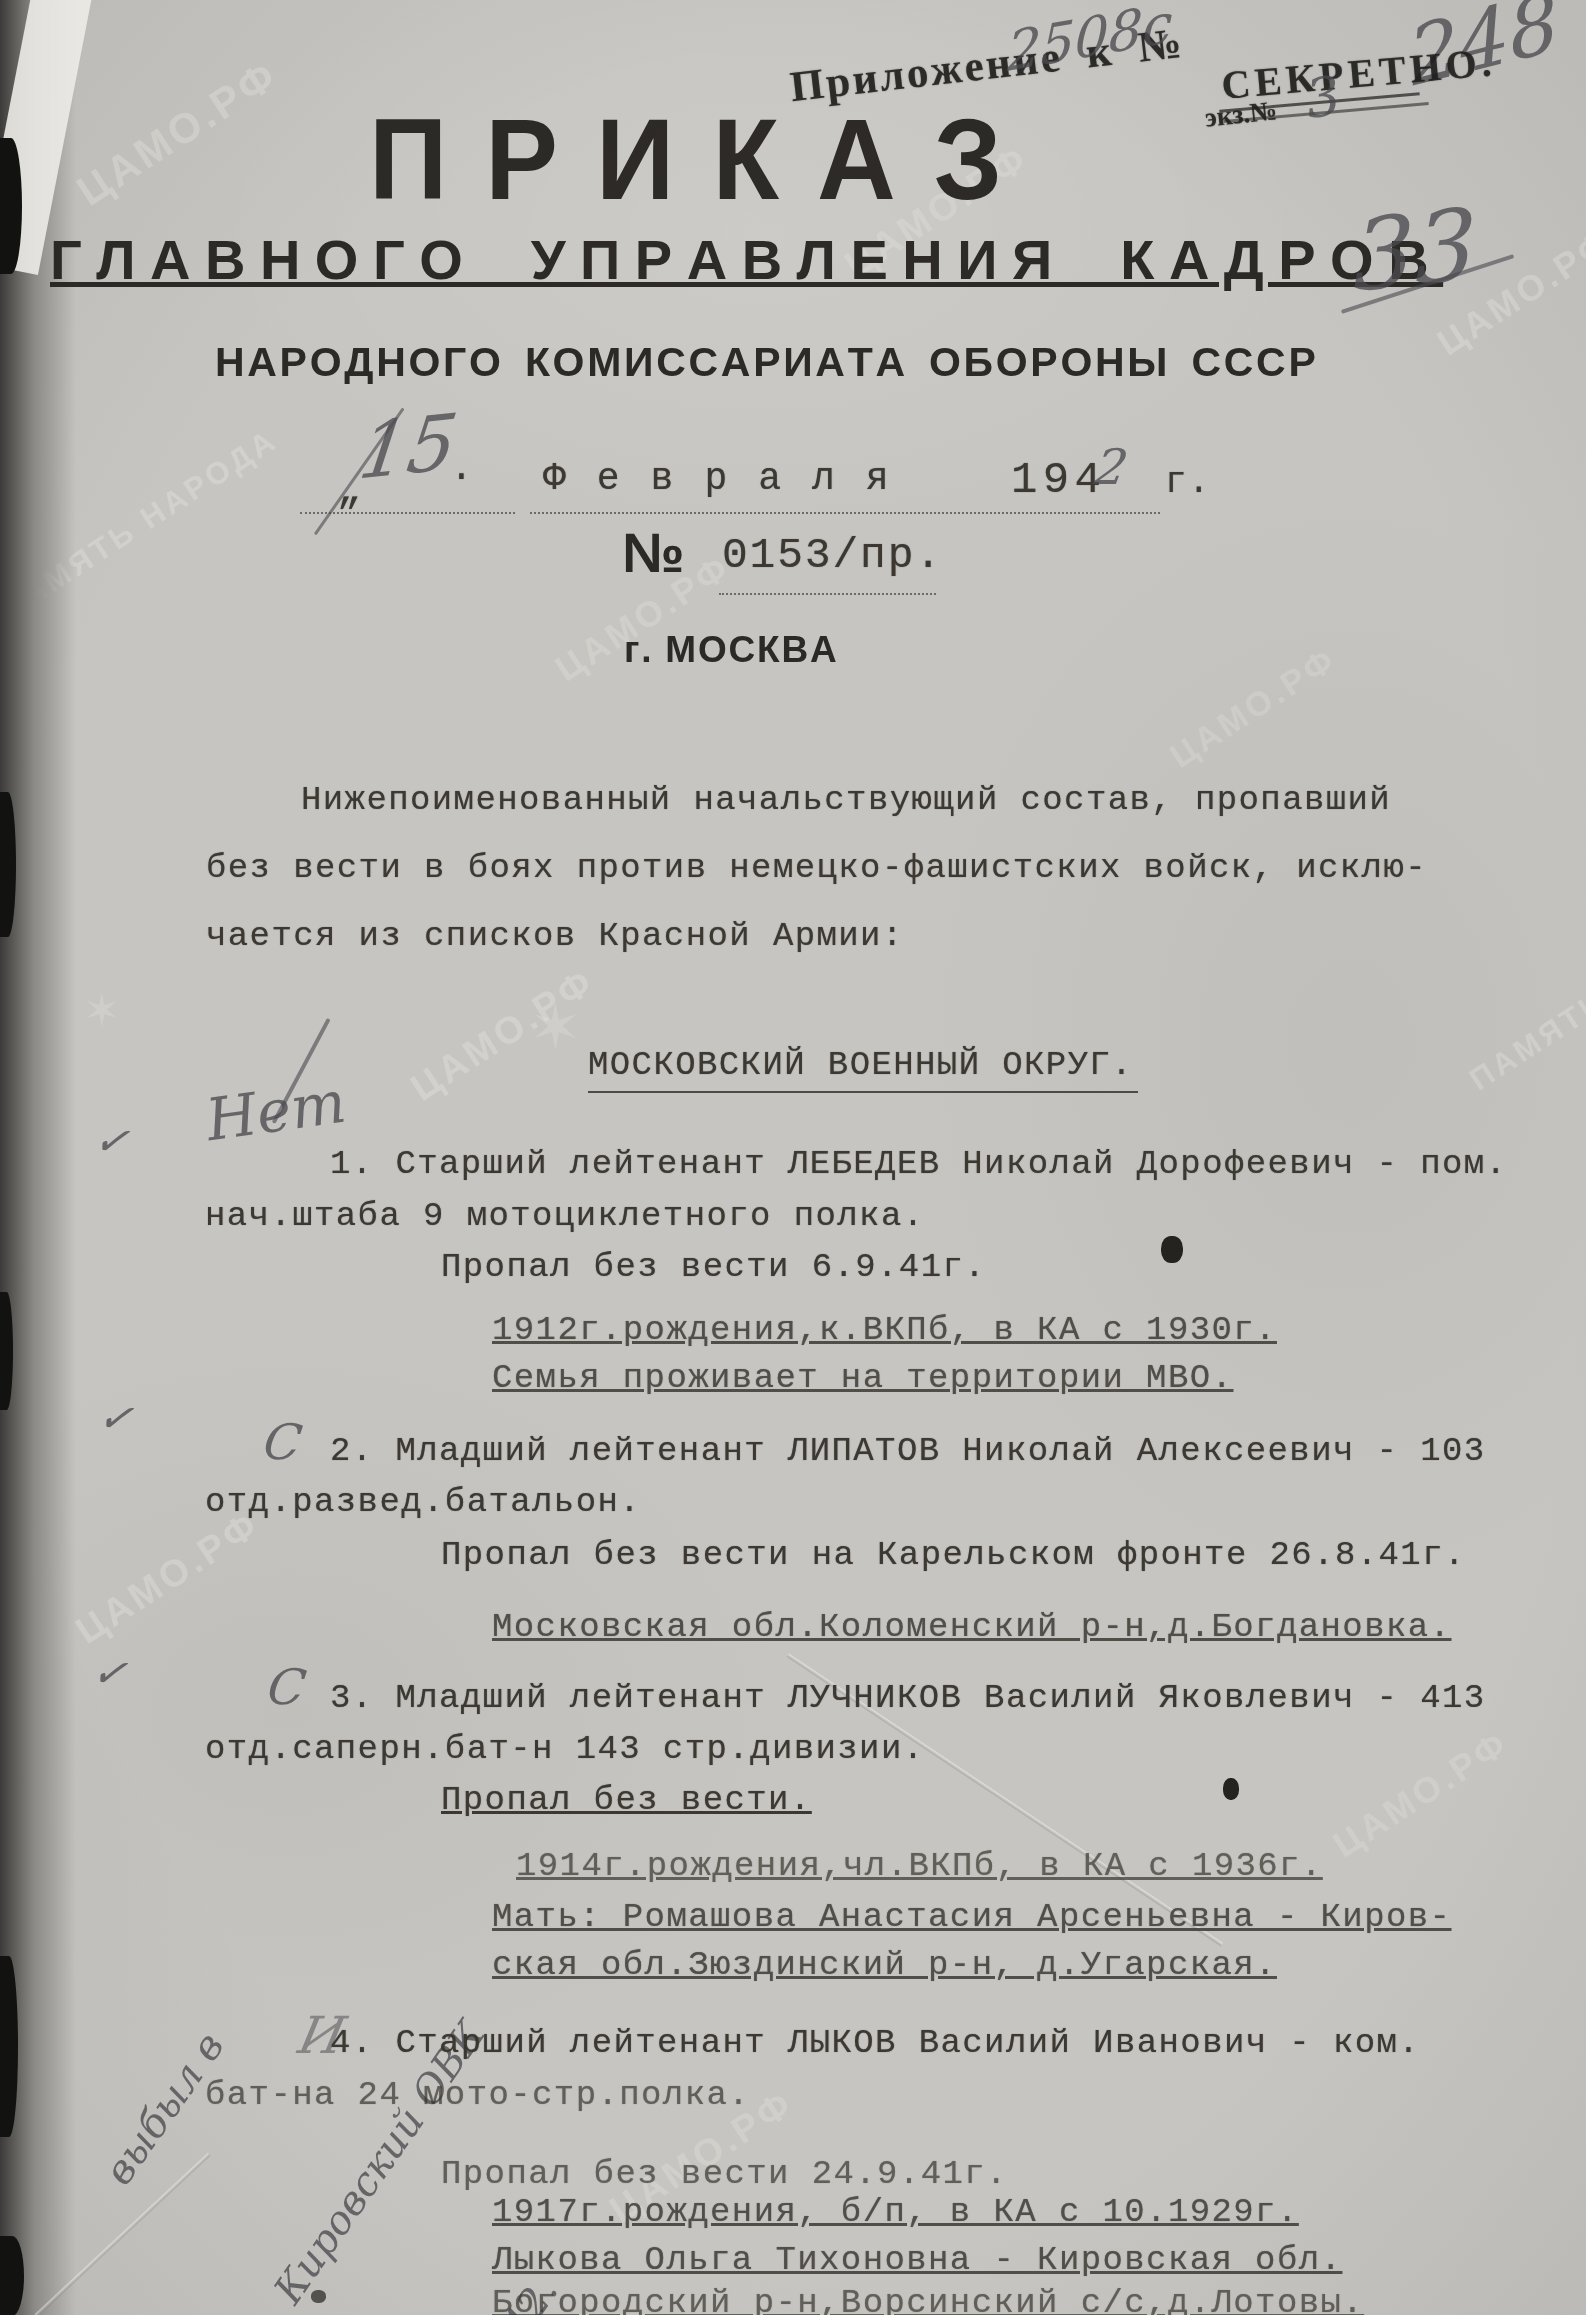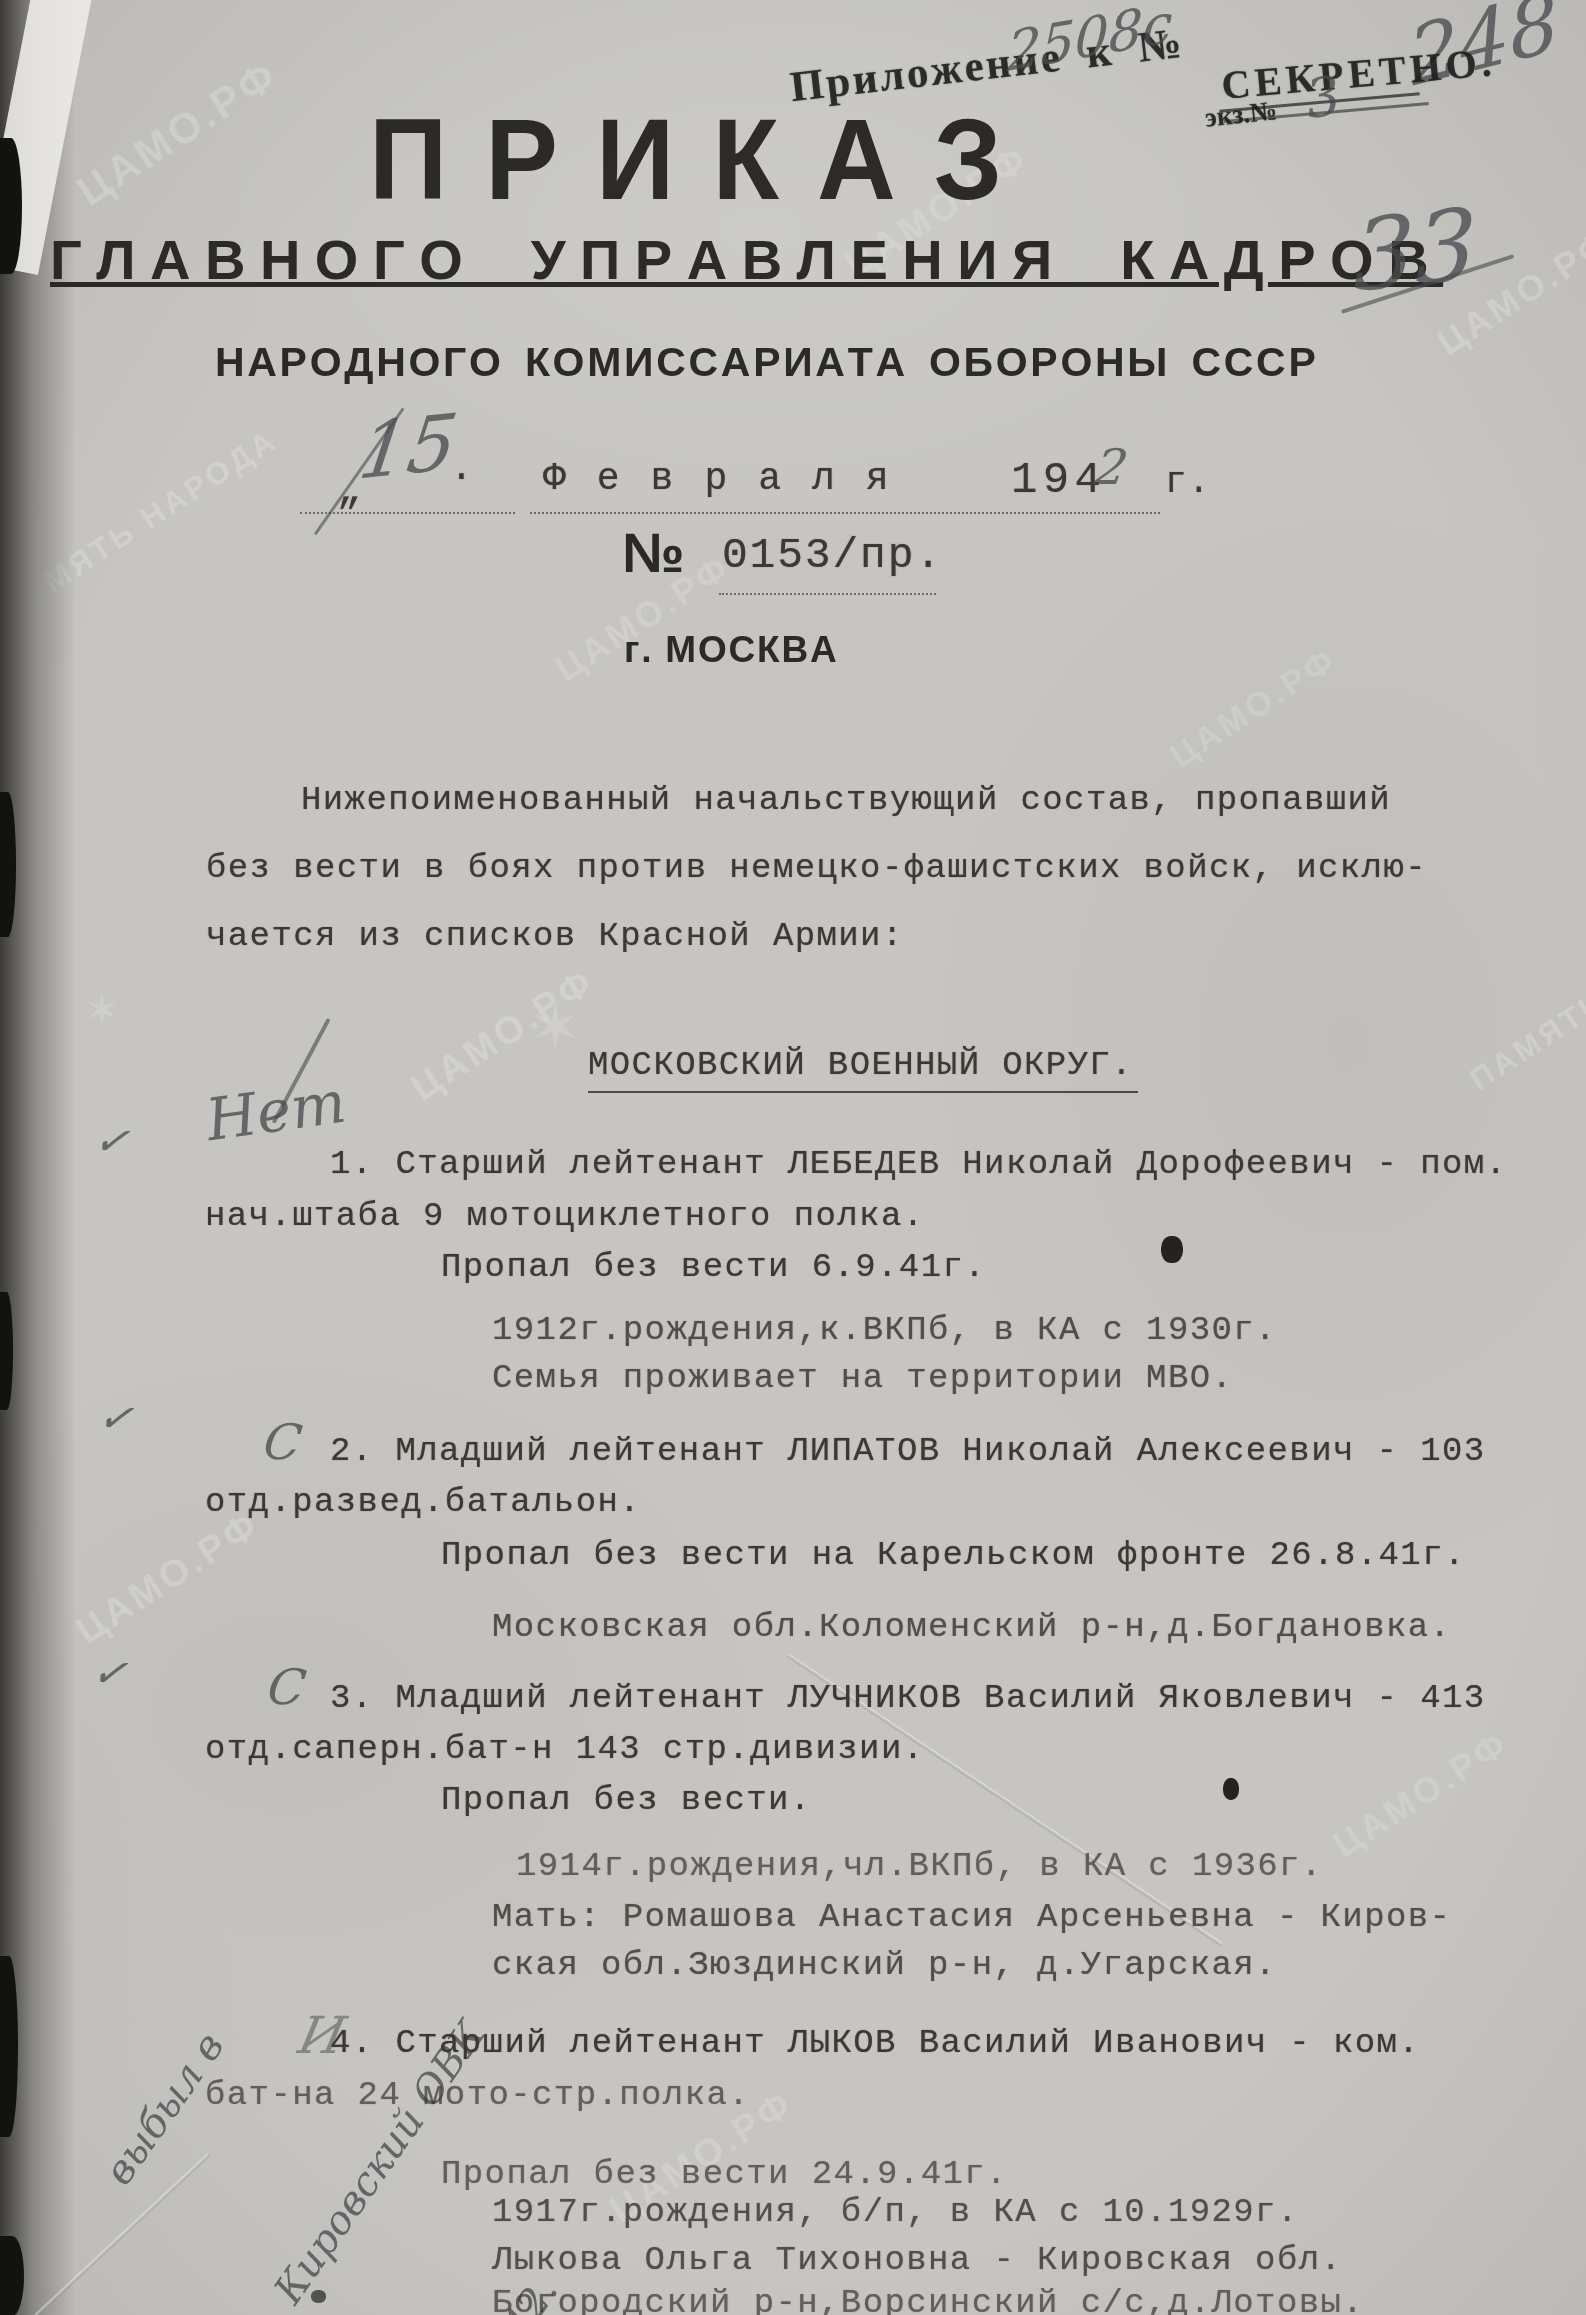--- a/index.html
+++ b/index.html
@@ -2,21 +2,21 @@
 <html style="font-size:14.5px"><head>
 <meta charset="utf-8">
 <style>
   html,body{margin:0;padding:0;background:#6e6d6a;}
   #page{position:relative;width:1587px;height:2316px;overflow:hidden;
         background:#c6c5c1;font-kerning:none;}
   
   .t{position:absolute;font-family:"Liberation Mono","DejaVu Sans Mono",monospace;
      font-size:34px;letter-spacing:1.4px;line-height:1;color:rgba(56,52,46,.92);
      white-space:pre;text-shadow:0 0 1.1px rgba(56,52,46,.65);}
-  .info{opacity:.84;}
+  .info{opacity:.84;text-decoration:underline;}
   .faint{opacity:.72;}
   
   .hsans{position:absolute;font-family:"Liberation Sans",sans-serif;font-weight:bold;
      color:rgba(36,34,31,.95);white-space:pre;line-height:1;}
   
   .stamp{position:absolute;font-family:"Liberation Serif",serif;font-weight:bold;
      color:rgba(30,30,28,.85);white-space:pre;line-height:1;text-shadow:0 0 1.4px rgba(30,30,28,.5);}
   
   .pencil{position:absolute;font-family:"DejaVu Serif",serif;font-style:italic;
      color:rgba(74,74,80,.78);white-space:pre;line-height:1;}
@@ -131,21 +131,21 @@
   <div class="t info" style="left:492px;top:1361px;">Семья проживает на территории МВО.</div>
   <div class="blot" style="left:1161px;top:1236px;width:22px;height:27px;"></div>
 
   <div class="t" style="left:330px;top:1434px;">2. Младший лейтенант ЛИПАТОВ Николай Алексеевич - 103</div>
   <div class="t" style="left:205px;top:1485px;">отд.развед.батальон.</div>
   <div class="t" style="left:441px;top:1538px;">Пропал без вести на Карельском фронте 26.8.41г.</div>
   <div class="t info" style="left:492px;top:1610px;">Московская обл.Коломенский р-н,д.Богдановка.</div>
 
   <div class="t" style="left:330px;top:1681px;">3. Младший лейтенант ЛУЧНИКОВ Василий Яковлевич - 413</div>
   <div class="t" style="left:205px;top:1732px;">отд.саперн.бат-н 143 стр.дивизии.</div>
-  <div class="t" style="left:441px;top:1783px;">Пропал без вести.</div>
+  <div class="t" style="left:441px;top:1783px;text-decoration:underline;">Пропал без вести.</div>
   <div class="t info faint" style="left:516px;top:1849px;">1914г.рождения,чл.ВКПб, в КА с 1936г.</div>
   <div class="t info" style="left:492px;top:1900px;text-align:center;">Мать: Ромашова Анастасия Арсеньевна - Киров-</div>
   <div class="t info" style="left:492px;top:1948px;">ская обл.Зюздинский р-н, д.Угарская.</div>
   <div class="blot" style="left:1223px;top:1778px;width:16.3px;height:22px;"></div>
 
   <div class="t" style="left:330px;top:2026px;">4. Старший лейтенант ЛЫКОВ Василий Иванович - ком.</div>
   <div class="t faint" style="left:205px;top:2078px;">бат-на 24 мото-стр.полка.</div>
   <div class="t faint" style="left:441px;top:2129px;margin-top:28px;">Пропал без вести 24.9.41г.</div>
   <div class="t info" style="left:492px;top:2195px;">1917г.рождения, б/п, в КА с 10.1929г.</div>
   <div class="t info" style="left:492px;top:2243px;">Лыкова Ольга Тихоновна - Кировская обл.</div>

